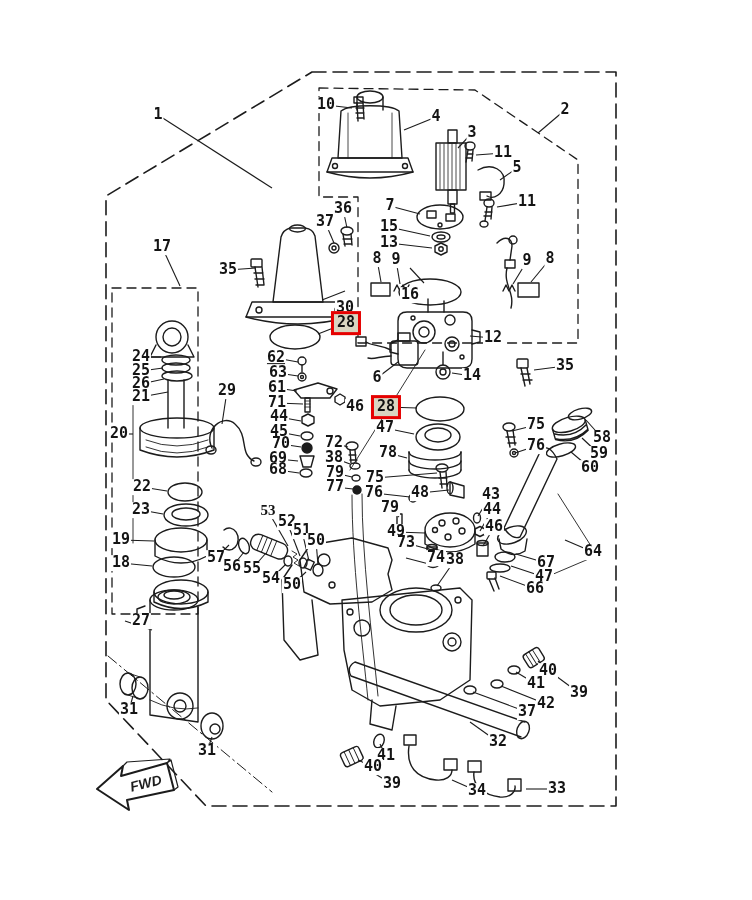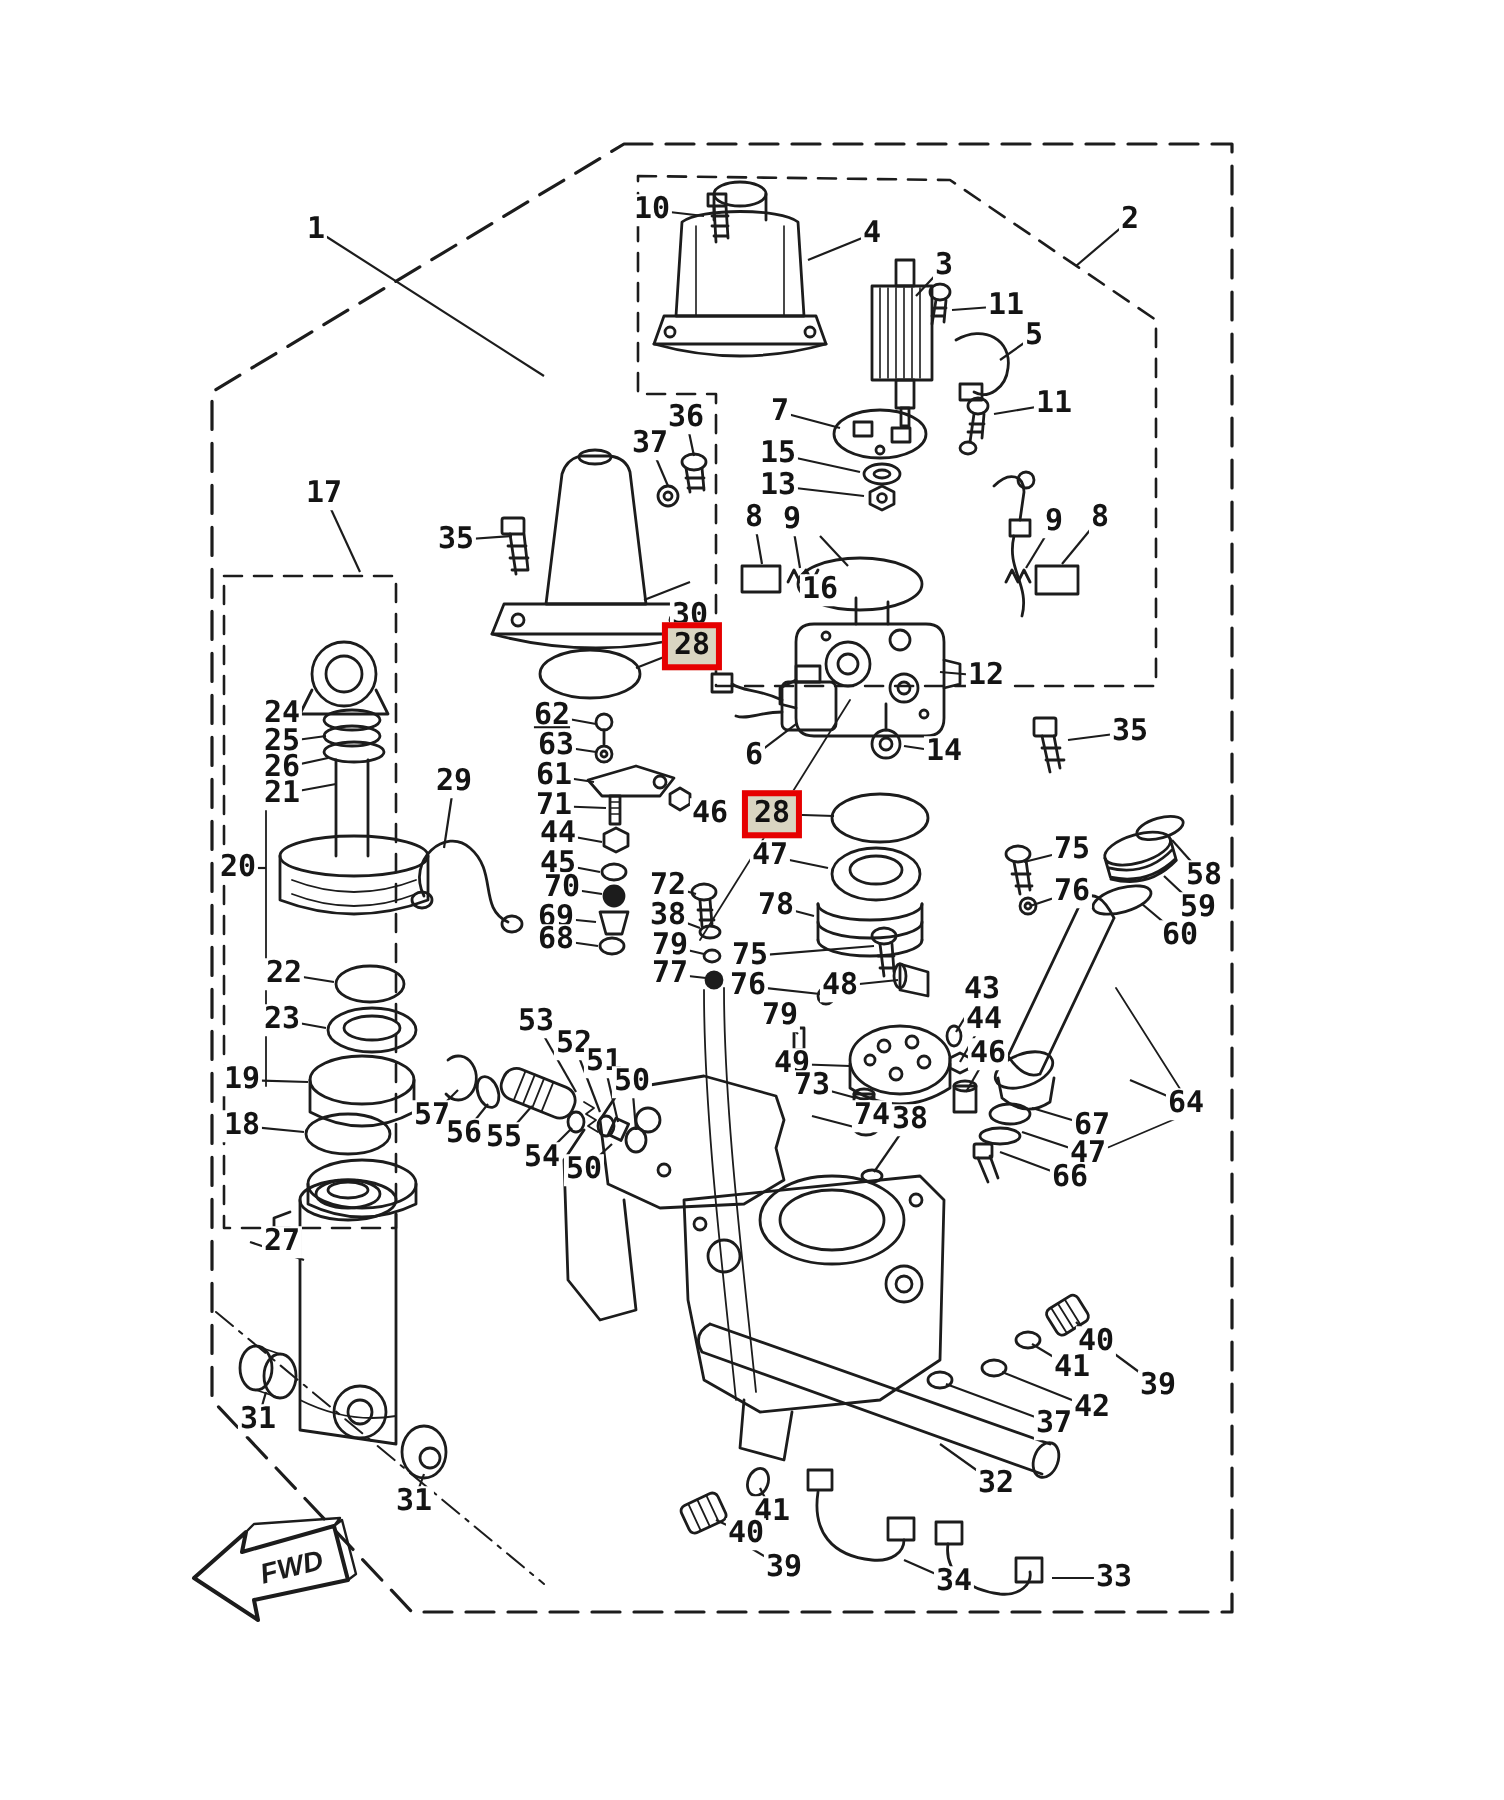--- a/index.html
+++ b/index.html
@@ -442,21 +442,21 @@
       <div class="lbl" style="left: 494px; top: 527px;">46</div>
       <div class="lbl" style="left: 536px; top: 425px;">75</div>
       <div class="lbl" style="left: 536px; top: 446px;">76</div>
       <div class="lbl" style="left: 602px; top: 438px;">58</div>
       <div class="lbl" style="left: 599px; top: 454px;">59</div>
       <div class="lbl" style="left: 590px; top: 468px;">60</div>
       <div class="lbl" style="left: 593px; top: 552px;">64</div>
       <div class="lbl" style="left: 546px; top: 563px;">67</div>
       <div class="lbl" style="left: 544px; top: 577px;">47</div>
       <div class="lbl" style="left: 535px; top: 589px;">66</div>
-      <div class="lbl" style="left: 268px; top: 511px;">53</div>
+      <div class="lbl" style="left: 268px; top: 511px; font-family: Liberation Serif, serif;">53</div>
       <div class="lbl" style="left: 287px; top: 522px;">52</div>
       <div class="lbl" style="left: 302px; top: 531px;">51</div>
       <div class="lbl" style="left: 316px; top: 541px;">50</div>
       <div class="lbl" style="left: 216px; top: 558px;">57</div>
       <div class="lbl" style="left: 232px; top: 567px;">56</div>
       <div class="lbl" style="left: 252px; top: 569px;">55</div>
       <div class="lbl" style="left: 271px; top: 579px;">54</div>
       <div class="lbl" style="left: 292px; top: 585px;">50</div>
       <div class="lbl" style="left: 125px; top: 621px; margin-left: 16px;">27</div>
       <div class="lbl" style="left: 129px; top: 710px;">31</div>

